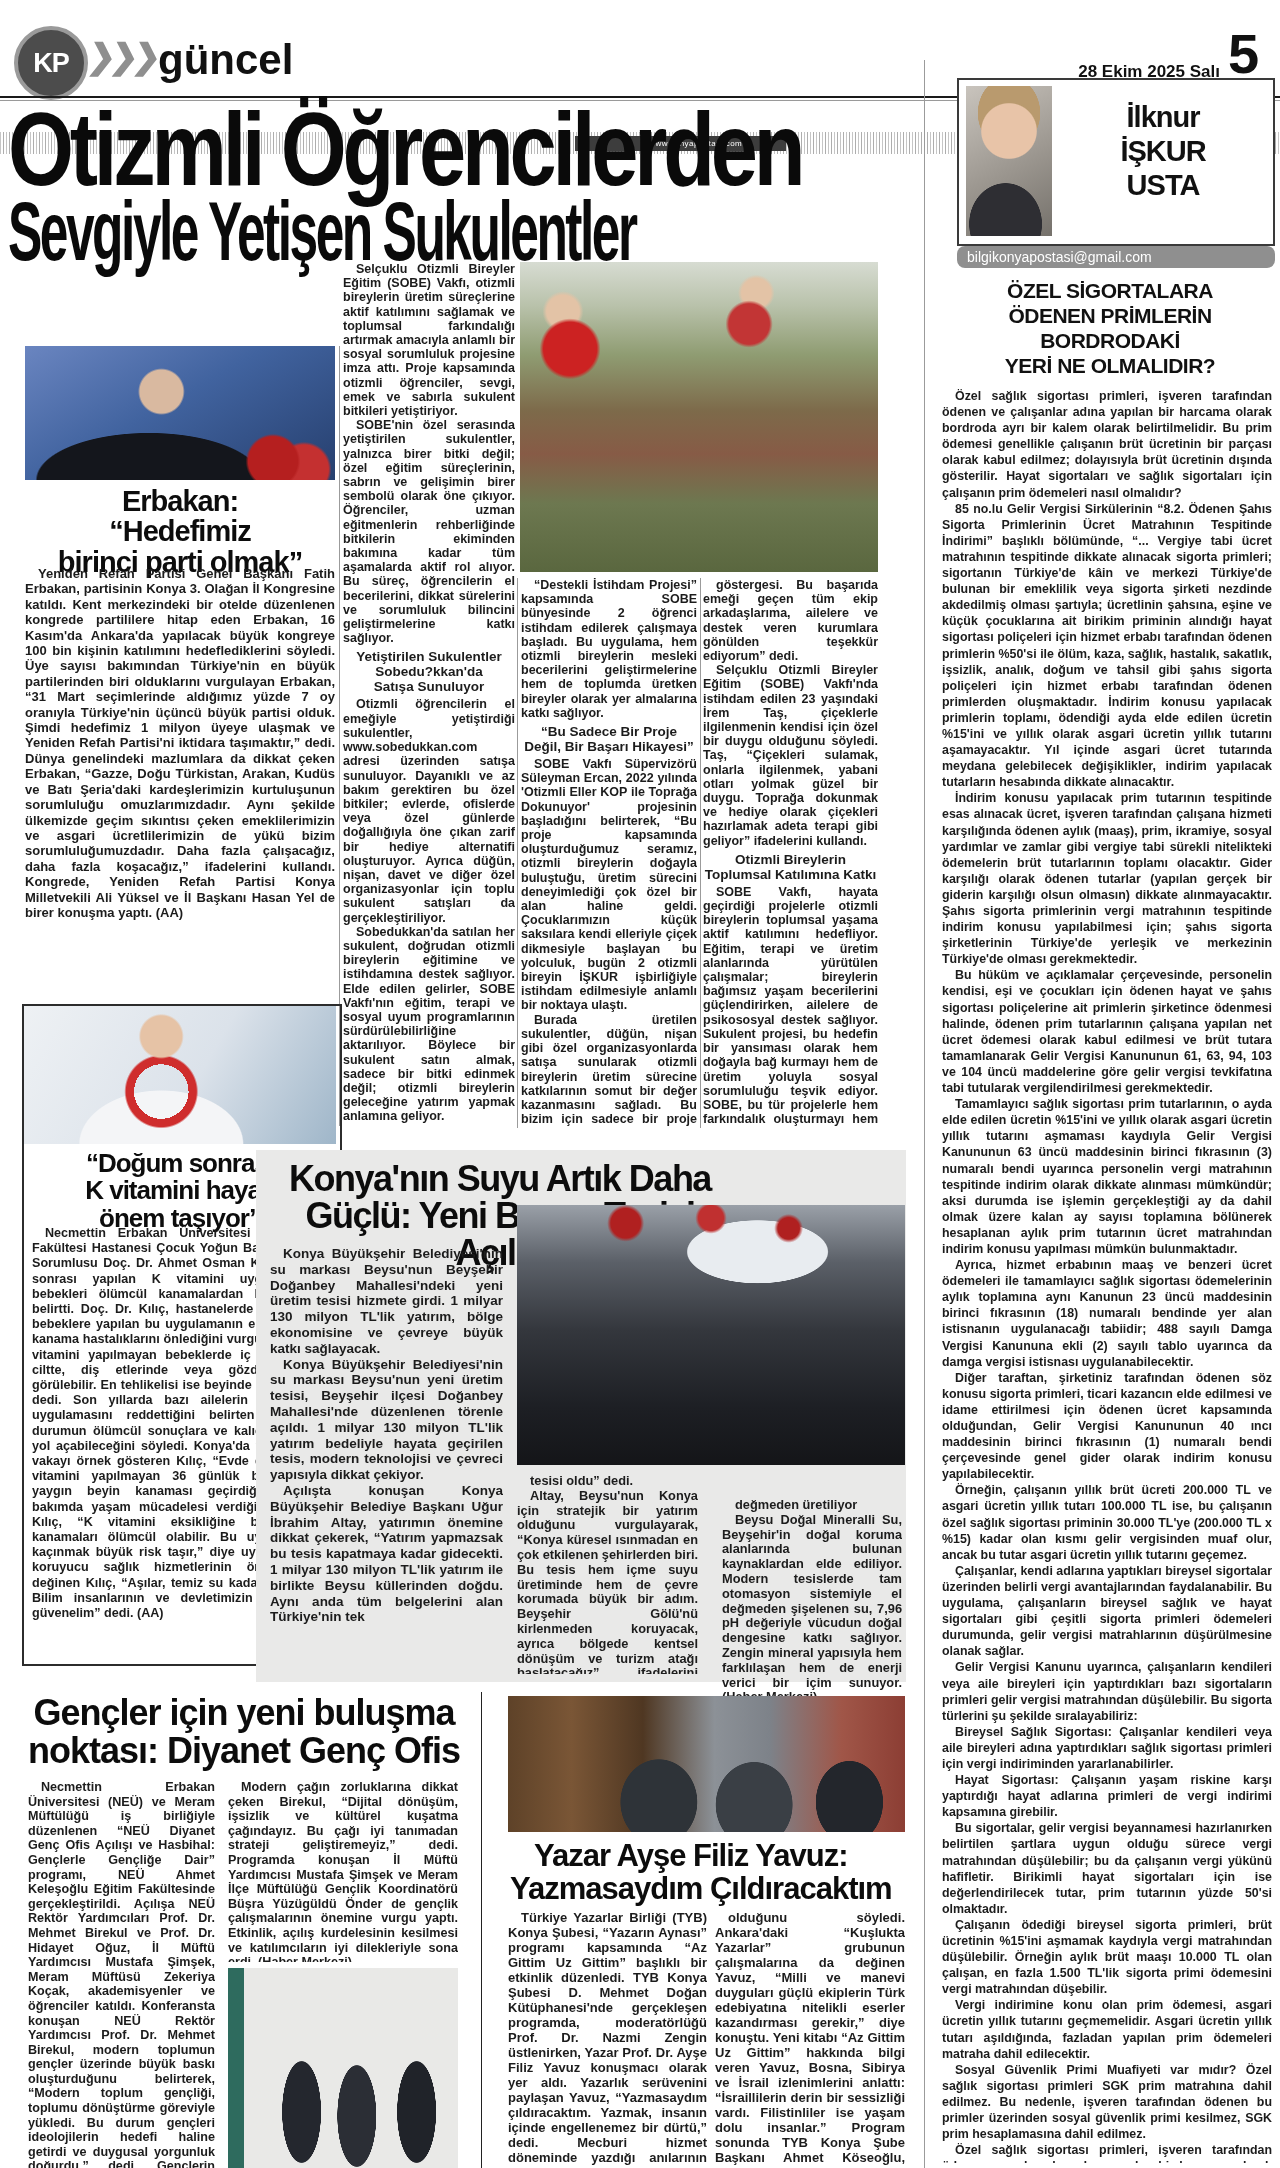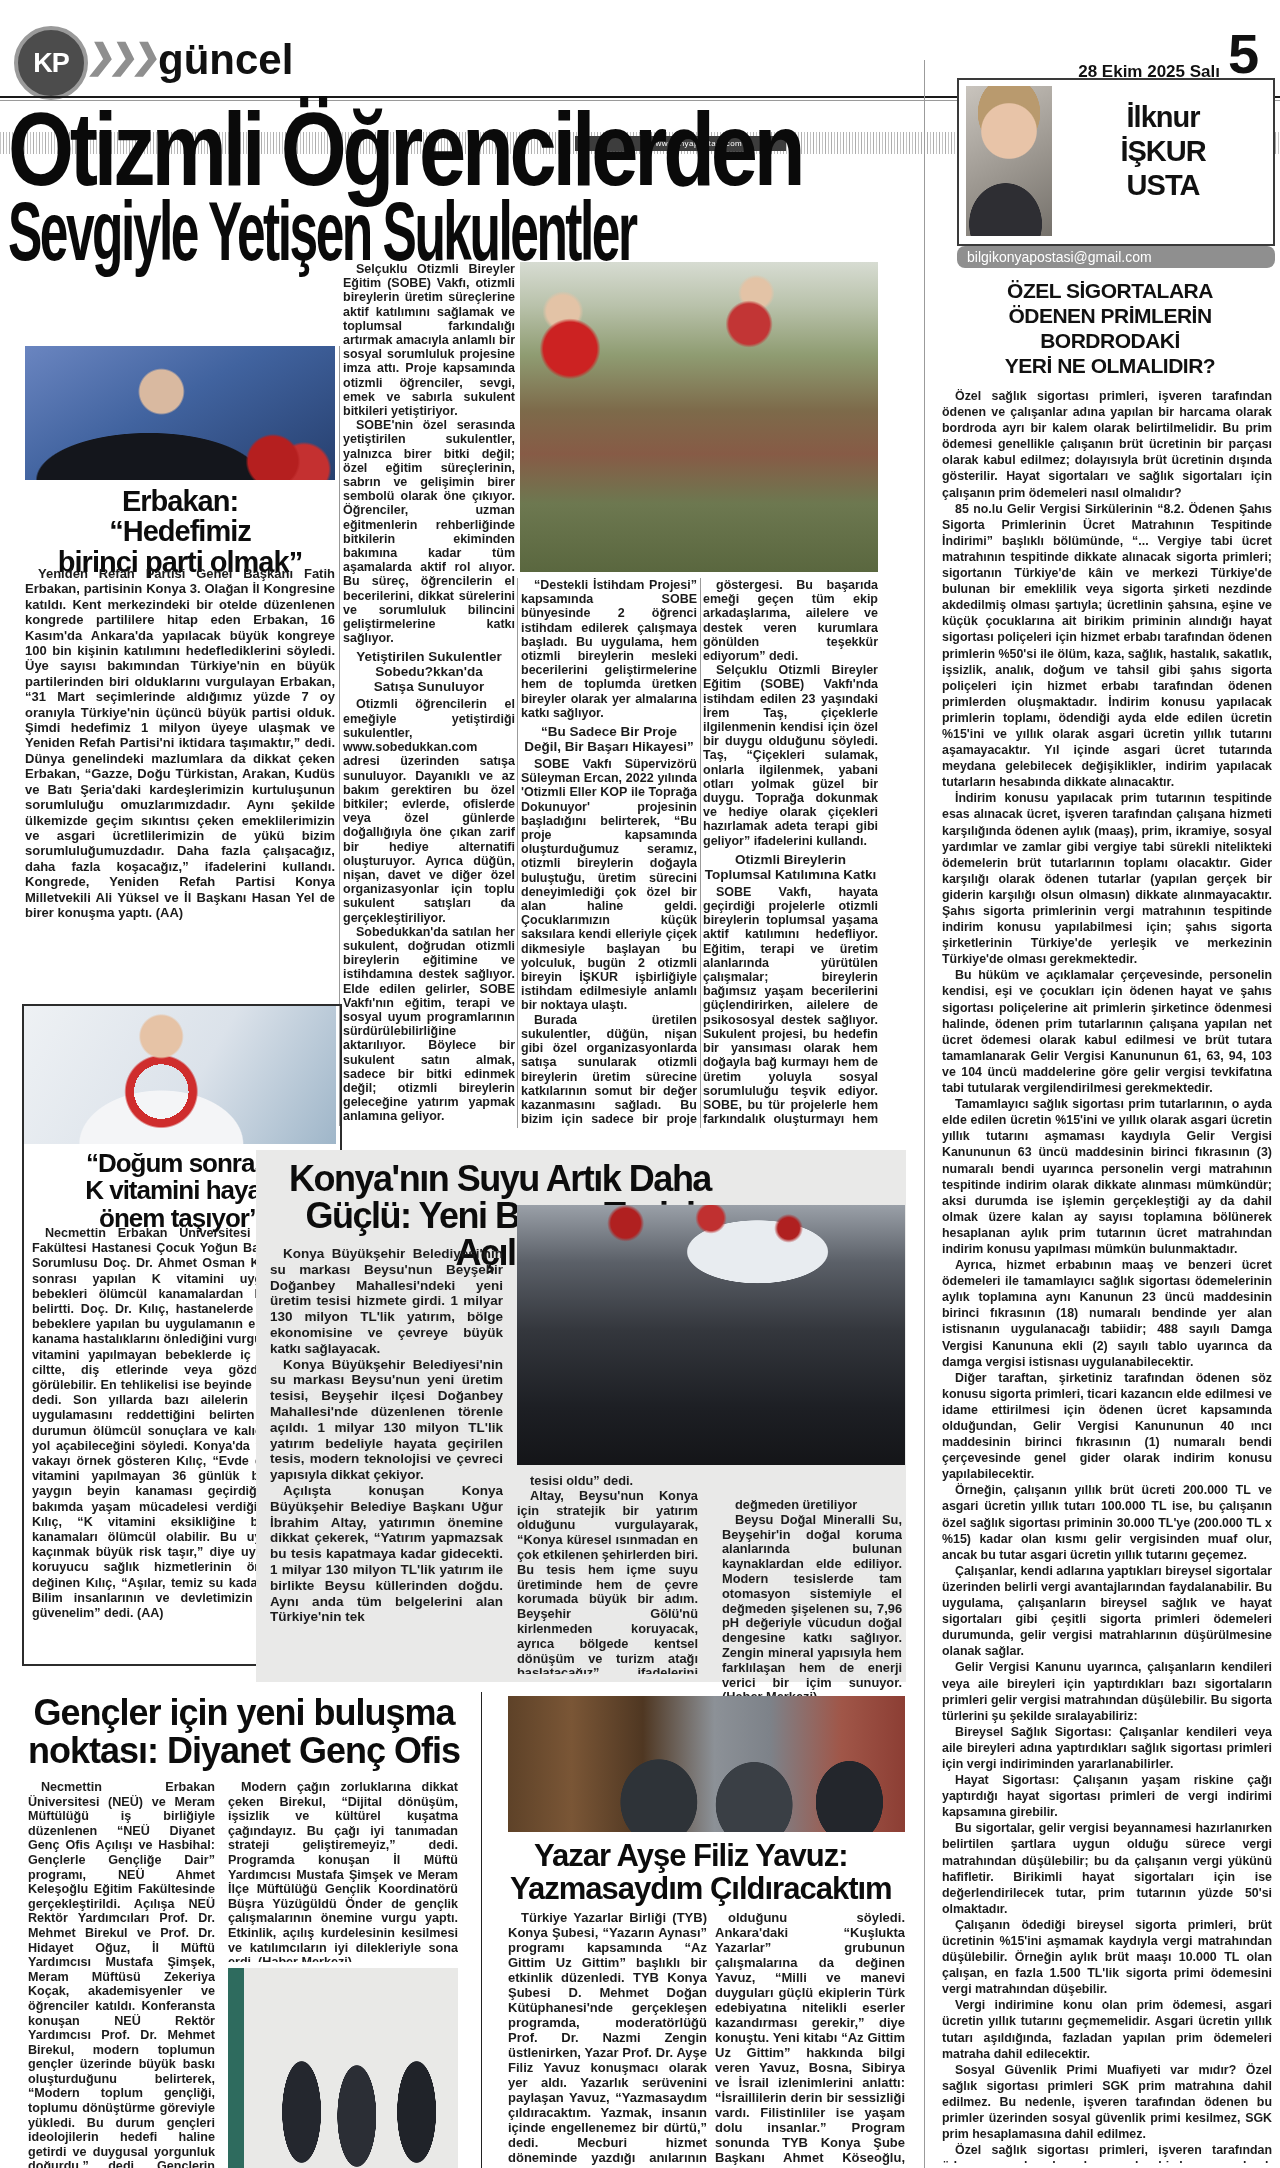--- a/index.html
+++ b/index.html
@@ -251,21 +251,21 @@
       <p>85 no.lu Gelir Vergisi Sirkülerinin “8.2. Ödenen Şahıs Sigorta Primlerinin Ücret Matrahının Tespitinde İndirimi” başlıklı bölümünde, “... Vergiye tabi ücret matrahının tespitinde dikkate alınacak sigorta primleri; sigortanın Türkiye'de kâin ve merkezi Türkiye'de bulunan bir emeklilik veya sigorta şirketi nezdinde akdedilmiş olması şartıyla; ücretlinin şahsına, eşine ve küçük çocuklarına ait birikim priminin alındığı hayat sigortası poliçeleri için hizmet erbabı tarafından ödenen primlerin %50'si ile ölüm, kaza, sağlık, hastalık, sakatlık, işsizlik, analık, doğum ve tahsil gibi şahıs sigorta poliçeleri için hizmet erbabı tarafından ödenen primlerden oluşmaktadır. İndirim konusu yapılacak primlerin toplamı, ödendiği ayda elde edilen ücretin %15'ini ve yıllık olarak asgari ücretin yıllık tutarını aşamayacaktır. Yıl içinde asgari ücret tutarında meydana gelebilecek değişiklikler, indirim yapılacak tutarların hesabında dikkate alınacaktır.</p>
       <p>İndirim konusu yapılacak prim tutarının tespitinde esas alınacak ücret, işveren tarafından çalışana hizmeti karşılığında ödenen aylık (maaş), prim, ikramiye, sosyal yardımlar ve zamlar gibi vergiye tabi sürekli nitelikteki ödemelerin brüt tutarlarının toplamı olacaktır. Gider karşılığı olarak ödenen tutarlar (yapılan gerçek bir giderin karşılığı olsun olmasın) dikkate alınmayacaktır. Şahıs sigorta primlerinin vergi matrahının tespitinde indirim konusu yapılabilmesi için; şahıs sigorta şirketlerinin Türkiye'de yerleşik ve merkezinin Türkiye'de olması gerekmektedir.</p>
       <p>Bu hüküm ve açıklamalar çerçevesinde, personelin kendisi, eşi ve çocukları için ödenen hayat ve şahıs sigortası poliçelerine ait primlerin şirketince ödenmesi halinde, ödenen prim tutarlarının çalışana yapılan net ücret ödemesi olarak kabul edilmesi ve brüt tutara tamamlanarak Gelir Vergisi Kanununun 61, 63, 94, 103 ve 104 üncü maddelerine göre gelir vergisi tevkifatına tabi tutularak vergilendirilmesi gerekmektedir.</p>
       <p>Tamamlayıcı sağlık sigortası prim tutarlarının, o ayda elde edilen ücretin %15'ini ve yıllık olarak asgari ücretin yıllık tutarını aşmaması kaydıyla Gelir Vergisi Kanununun 63 üncü maddesinin birinci fıkrasının (3) numaralı bendi uyarınca personelin vergi matrahının tespitinde indirim olarak dikkate alınması mümkündür; aksi durumda ise işlemin gerçekleştiği ay da dahil olmak üzere kalan ay sayısı toplamına bölünerek hesaplanan aylık prim tutarının ücret matrahından indirim konusu yapılması mümkün bulunmaktadır.</p>
       <p>Ayrıca, hizmet erbabının maaş ve benzeri ücret ödemeleri ile tamamlayıcı sağlık sigortası ödemelerinin aylık toplamına aynı Kanunun 23 üncü maddesinin birinci fıkrasının (18) numaralı bendinde yer alan istisnanın uygulanacağı tabiidir; 488 sayılı Damga Vergisi Kanununa ekli (2) sayılı tablo uyarınca da damga vergisi istisnası uygulanabilecektir.</p>
       <p>Diğer taraftan, şirketiniz tarafından ödenen söz konusu sigorta primleri, ticari kazancın elde edilmesi ve idame ettirilmesi için ödenen ücret kapsamında olduğundan, Gelir Vergisi Kanununun 40 ıncı maddesinin birinci fıkrasının (1) numaralı bendi çerçevesinde genel gider olarak indirim konusu yapılabilecektir.</p>
       <p>Örneğin, çalışanın yıllık brüt ücreti 200.000 TL ve asgari ücretin yıllık tutarı 100.000 TL ise, bu çalışanın özel sağlık sigortası priminin 30.000 TL'ye (200.000 TL x %15) kadar olan kısmı gelir vergisinden muaf olur, ancak bu tutar asgari ücretin yıllık tutarını geçemez.</p>
       <p>Çalışanlar, kendi adlarına yaptıkları bireysel sigortalar üzerinden belirli vergi avantajlarından faydalanabilir. Bu uygulama, çalışanların bireysel sağlık ve hayat sigortaları gibi çeşitli sigorta primleri ödemeleri durumunda, gelir vergisi matrahlarının düşürülmesine olanak sağlar.</p>
       <p>Gelir Vergisi Kanunu uyarınca, çalışanların kendileri veya aile bireyleri için yaptırdıkları bazı sigortaların primleri gelir vergisi matrahından düşülebilir. Bu sigorta türlerini şu şekilde sıralayabiliriz:</p>
       <p>Bireysel Sağlık Sigortası: Çalışanlar kendileri veya aile bireyleri adına yaptırdıkları sağlık sigortası primleri için vergi indiriminden yararlanabilirler.</p>
-      <p>Hayat Sigortası: Çalışanın yaşam riskine çağı yaptırdığı hayat sigortası primleri de vergi indirimi kapsamına girebilir.</p>
+      <p>Hayat Sigortası: Çalışanın yaşam riskine karşı yaptırdığı hayat adlarına primleri de vergi indirimi kapsamına girebilir.</p>
       <p>Bu sigortalar, gelir vergisi beyannamesi hazırlanırken belirtilen şartlara uygun olduğu sürece vergi matrahından düşülebilir; bu da çalışanın vergi yükünü hafifletir. Birikimli hayat sigortaları için ise değerlendirilecek tutar, prim tutarının yüzde 50'si olmaktadır.</p>
       <p>Çalışanın ödediği bireysel sigorta primleri, brüt ücretinin %15'ini aşmamak kaydıyla vergi matrahından düşülebilir. Örneğin aylık brüt maaşı 10.000 TL olan çalışan, en fazla 1.500 TL'lik sigorta primi ödemesini vergi matrahından düşebilir.</p>
       <p>Vergi indirimine konu olan prim ödemesi, asgari ücretin yıllık tutarını geçmemelidir. Asgari ücretin yıllık tutarı aşıldığında, fazladan yapılan prim ödemeleri matraha dahil edilecektir.</p>
       <p>Sosyal Güvenlik Primi Muafiyeti var mıdır? Özel sağlık sigortası primleri SGK prim matrahına dahil edilmez. Bu nedenle, işveren tarafından ödenen bu primler üzerinden sosyal güvenlik primi kesilmez, SGK prim hesaplamasına dahil edilmez.</p>
       <p>Özel sağlık sigortası primleri, işveren tarafından ödenen ve çalışanlar adına yapılan bir harcama olarak bordroda ayrı bir kalem olarak belirtilmelidir. Bu prim ödemesi genellikle çalışanın brüt ücretinin bir parçası olarak kabul edilmez; dolayısıyla brüt ücretin dışında gösterilir. Ancak bu, çalışana sağlanan bir menfaat olarak bordroda özel bir yer alır.</p>
       <p>Sonuç olarak; tamamlayıcı sağlık sigortaları ve benzeri nitelikteki şahıs sigortası primlerinin işveren tarafından karşılanması halinde, bu primlerin çalışanın gelir vergisi matrahına eklenerek vergilendirilmesi gerektiği unutulmamalıdır.</p>
     </div>
 
 </div>
 

